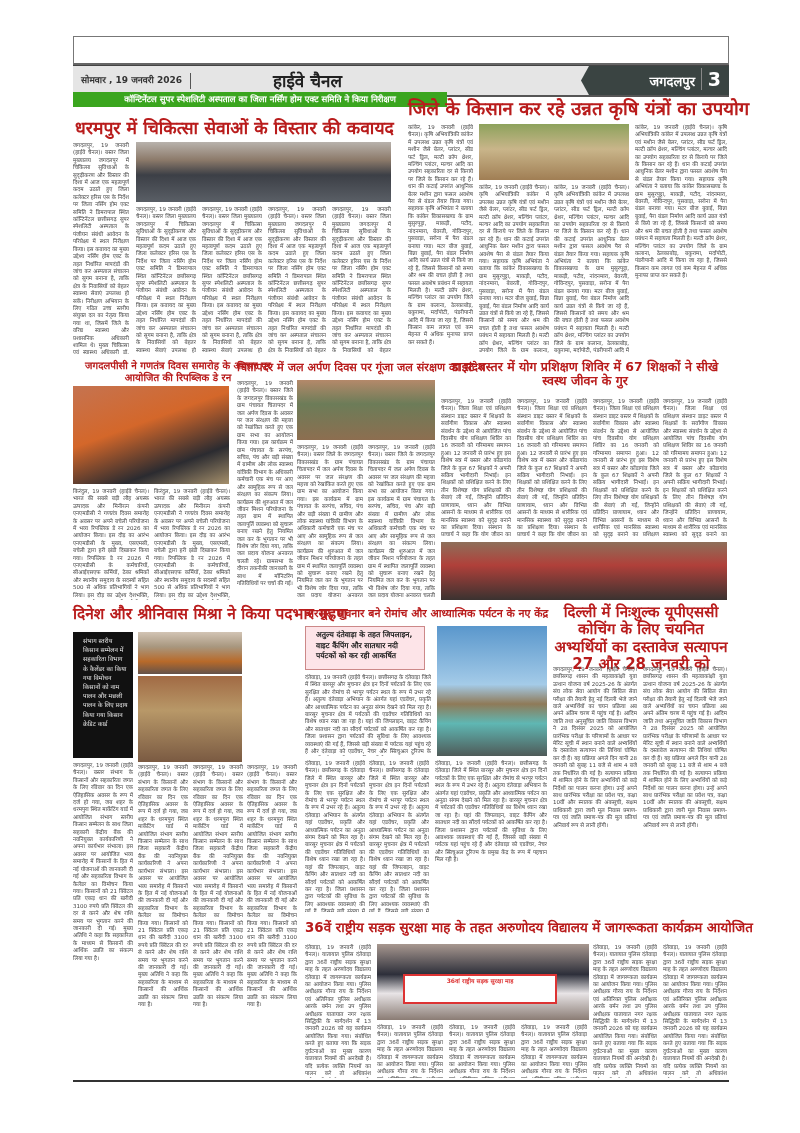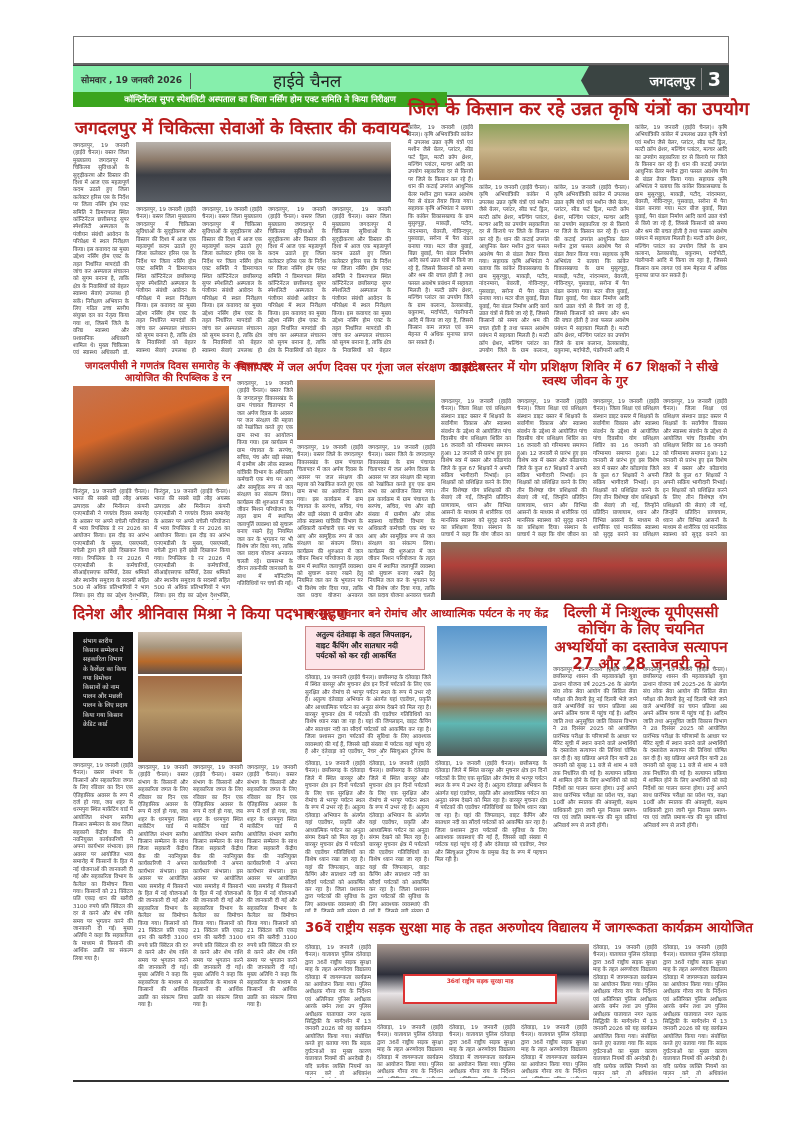--- a/index.html
+++ b/index.html
@@ -1,21 +1,21 @@
 <!DOCTYPE html>
 <html><head>
 <meta charset="utf-8">
 <style>
   html,body{margin:0;padding:0;background:#fff;}
   body{width:800px;height:1133px;position:relative;overflow:hidden;font-family:"DejaVu Sans",sans-serif;color:#222;}
   .page{position:absolute;left:73px;top:36px;width:656px;height:1046px;}
   .topbox{position:absolute;left:0;top:0;width:654px;height:26px;border:1px solid #777;border-bottom:2px solid #666;}
-  .masthead{position:absolute;left:0;top:29px;width:656px;height:29px;background:#86efac;border-top:1px solid #444;border-bottom:2px solid #555;}
+  .masthead{position:absolute;left:0;top:29px;width:656px;height:29px;background:#e5e5e5;border-top:1px solid #444;border-bottom:2px solid #555;}
   .masthead .date{position:absolute;left:8px;top:7px;font-size:9px;font-weight:bold;color:#333;padding-right:8px;border-right:1px solid #555;height:16px;line-height:15px;}
-  .masthead .brand{position:absolute;left:200px;top:3px;font-size:17px;font-weight:normal;color:#222;}
+  .masthead .brand{position:absolute;left:200px;top:3px;font-size:17px;font-weight:bold;color:#222;}
   .masthead .city{position:absolute;right:0;top:0;width:148px;height:29px;background:#3a4442;clip-path:polygon(8px 0,100% 0,100% 100%,8px 100%,0 50%);}
   .masthead .city span{position:absolute;right:34px;top:6px;color:#fff;font-size:13px;font-weight:bold;}
   .masthead .city b{position:absolute;right:8px;top:2px;color:#fff;font-size:19px;border-left:1px solid #888;padding-left:6px;}
   .kicker{position:absolute;background:#3aa51e;color:#fff;font-size:8.5px;text-align:center;line-height:15px;font-weight:bold;}
   .hl{position:absolute;font-weight:bold;color:#b91c1c;white-space:nowrap;line-height:1.15;}
   .hl.c{text-align:center;white-space:normal;}
   .txt{position:absolute;font-size:5.5px;line-height:7.4px;color:#444;text-align:justify;overflow:hidden;}
   .photo{position:absolute;overflow:hidden;}
   .p-team{background:linear-gradient(180deg,#b8b2ac 0%,#8c7a6a 30%,#3c3f46 55%,#5a5f66 100%);}
   .p-farm{background:linear-gradient(180deg,#8da25c 0%,#c9b58a 45%,#a07e54 100%);}
@@ -42,21 +42,21 @@
   <div class="masthead">
     <div class="date">सोमवार , 19 जनवरी 2026</div>
     <div class="brand">हाईवे चैनल</div>
     <div class="city">
       <span>जगदलपुर</span>
       <b>3</b>
     </div>
   </div>
 
   <div class="kicker" style="left:0;top:56px;width:374px;height:15px;">कॉन्टिनेंटल सुपर स्पेशलिटी अस्पताल का जिला नर्सिंग होम एक्ट समिति ने किया निरीक्षण</div>
-  <div class="hl" style="left:2px;top:82px;font-size:17.5px;">जगदलपुर में चिकित्सा सेवाओं के विस्तार की कवायद</div>
+  <div class="hl" style="left:2px;top:82px;font-size:17.5px;">धरमपुर में चिकित्सा सेवाओं के विस्तार की कवायद</div>
   <div class="txt" style="left:0;top:106px;width:56px;height:212px;">जगदलपुर, 19 जनवरी (हाईवे चैनल)। बस्तर जिला मुख्यालय जगदलपुर में चिकित्सा सुविधाओं के सुदृढ़ीकरण और विस्तार की दिशा में आज एक महत्वपूर्ण कदम उठाते हुए जिला कलेक्टर हरिस एस के निर्देश पर जिला नर्सिंग होम एक्ट समिति ने डिमरापाल स्थित कॉन्टिनेंटल छत्तीसगढ़ सुपर स्पेशलिटी अस्पताल के पंजीयन संबंधी आवेदन के परिप्रेक्ष्य में स्थल निरीक्षण किया। इस कवायद का मुख्य उद्देश्य नर्सिंग होम एक्ट के तहत निर्धारित मापदंडों की जांच कर अस्पताल संचालन को सुगम बनाना है, ताकि क्षेत्र के निवासियों को बेहतर स्वास्थ्य सेवाएं उपलब्ध हो सकें। निरीक्षण अभियान के लिए गठित उच्च स्तरीय संयुक्त दल का नेतृत्व किया गया था, जिसमें जिले के वरिष्ठ स्वास्थ्य और प्रशासनिक अधिकारी शामिल थे। मुख्य चिकित्सा एवं स्वास्थ्य अधिकारी डॉ. संजय बसाक, सिविल सर्जन डॉ. संजय प्रसाद और नर्सिंग होम एक्ट के नोडल अधिकारी डॉ. मंजर हसन की उपस्थिति में अस्पताल की व्यवस्थाओं का बारीकी से जायजा लिया गया। इनके साथ ही आईएमए के प्रतिनिधि, डॉ. सौरभ महाराज, जिला कार्यक्रम प्रबंधक डॉ. रीता पाण्डेय और पीसीपीएनडीटी निरीक्षण टीम ने संयुक्त रूप से अस्पताल परिसर का भ्रमण किया। अधिकारियों ने अस्पताल प्रबंधन के साथ मिलकर वहां मौजूद तैयारियों और उपलब्ध संसाधनों की विस्तृत समीक्षा की। निरीक्षण के दौरान स्वास्थ्य विभाग की टीम ने अस्पताल के विभिन्न महत्वपूर्ण विभागों की कार्य क्षमता को परखा।</div>
   <div class="photo p-team" style="left:63px;top:106px;width:255px;height:60px;"></div>
   <div class="txt" style="left:63px;top:170px;width:60px;height:148px;">जगदलपुर, 19 जनवरी (हाईवे चैनल)। बस्तर जिला मुख्यालय जगदलपुर में चिकित्सा सुविधाओं के सुदृढ़ीकरण और विस्तार की दिशा में आज एक महत्वपूर्ण कदम उठाते हुए जिला कलेक्टर हरिस एस के निर्देश पर जिला नर्सिंग होम एक्ट समिति ने डिमरापाल स्थित कॉन्टिनेंटल छत्तीसगढ़ सुपर स्पेशलिटी अस्पताल के पंजीयन संबंधी आवेदन के परिप्रेक्ष्य में स्थल निरीक्षण किया। इस कवायद का मुख्य उद्देश्य नर्सिंग होम एक्ट के तहत निर्धारित मापदंडों की जांच कर अस्पताल संचालन को सुगम बनाना है, ताकि क्षेत्र के निवासियों को बेहतर स्वास्थ्य सेवाएं उपलब्ध हो सकें। निरीक्षण अभियान के लिए गठित उच्च स्तरीय संयुक्त दल का नेतृत्व किया गया था, जिसमें जिले के वरिष्ठ स्वास्थ्य और प्रशासनिक अधिकारी शामिल थे। मुख्य चिकित्सा एवं स्वास्थ्य अधिकारी डॉ. संजय बसाक, सिविल सर्जन डॉ. संजय प्रसाद और नर्सिंग होम एक्ट के नोडल अधिकारी डॉ. मंजर हसन की उपस्थिति में अस्पताल की व्यवस्थाओं का बारीकी से जायजा लिया गया। इनके साथ ही आईएमए के प्रतिनिधि, डॉ. सौरभ महाराज, जिला कार्यक्रम प्रबंधक डॉ. रीता पाण्डेय और पीसीपीएनडीटी निरीक्षण टीम ने संयुक्त रूप से अस्पताल परिसर का भ्रमण किया। अधिकारियों ने अस्पताल प्रबंधन के साथ मिलकर वहां मौजूद तैयारियों और उपलब्ध संसाधनों की विस्तृत समीक्षा की। निरीक्षण के दौरान स्वास्थ्य विभाग की टीम ने अस्पताल के विभिन्न महत्वपूर्ण विभागों की कार्य क्षमता को परखा।</div>
   <div class="txt" style="left:129px;top:170px;width:60px;height:148px;">जगदलपुर, 19 जनवरी (हाईवे चैनल)। बस्तर जिला मुख्यालय जगदलपुर में चिकित्सा सुविधाओं के सुदृढ़ीकरण और विस्तार की दिशा में आज एक महत्वपूर्ण कदम उठाते हुए जिला कलेक्टर हरिस एस के निर्देश पर जिला नर्सिंग होम एक्ट समिति ने डिमरापाल स्थित कॉन्टिनेंटल छत्तीसगढ़ सुपर स्पेशलिटी अस्पताल के पंजीयन संबंधी आवेदन के परिप्रेक्ष्य में स्थल निरीक्षण किया। इस कवायद का मुख्य उद्देश्य नर्सिंग होम एक्ट के तहत निर्धारित मापदंडों की जांच कर अस्पताल संचालन को सुगम बनाना है, ताकि क्षेत्र के निवासियों को बेहतर स्वास्थ्य सेवाएं उपलब्ध हो सकें। निरीक्षण अभियान के लिए गठित उच्च स्तरीय संयुक्त दल का नेतृत्व किया गया था, जिसमें जिले के वरिष्ठ स्वास्थ्य और प्रशासनिक अधिकारी शामिल थे। मुख्य चिकित्सा एवं स्वास्थ्य अधिकारी डॉ. संजय बसाक, सिविल सर्जन डॉ. संजय प्रसाद और नर्सिंग होम एक्ट के नोडल अधिकारी डॉ. मंजर हसन की उपस्थिति में अस्पताल की व्यवस्थाओं का बारीकी से जायजा लिया गया। इनके साथ ही आईएमए के प्रतिनिधि, डॉ. सौरभ महाराज, जिला कार्यक्रम प्रबंधक डॉ. रीता पाण्डेय और पीसीपीएनडीटी निरीक्षण टीम ने संयुक्त रूप से अस्पताल परिसर का भ्रमण किया। अधिकारियों ने अस्पताल प्रबंधन के साथ मिलकर वहां मौजूद तैयारियों और उपलब्ध संसाधनों की विस्तृत समीक्षा की। निरीक्षण के दौरान स्वास्थ्य विभाग की टीम ने अस्पताल के विभिन्न महत्वपूर्ण विभागों की कार्य क्षमता को परखा।</div>
   <div class="txt" style="left:195px;top:170px;width:58px;height:148px;">जगदलपुर, 19 जनवरी (हाईवे चैनल)। बस्तर जिला मुख्यालय जगदलपुर में चिकित्सा सुविधाओं के सुदृढ़ीकरण और विस्तार की दिशा में आज एक महत्वपूर्ण कदम उठाते हुए जिला कलेक्टर हरिस एस के निर्देश पर जिला नर्सिंग होम एक्ट समिति ने डिमरापाल स्थित कॉन्टिनेंटल छत्तीसगढ़ सुपर स्पेशलिटी अस्पताल के पंजीयन संबंधी आवेदन के परिप्रेक्ष्य में स्थल निरीक्षण किया। इस कवायद का मुख्य उद्देश्य नर्सिंग होम एक्ट के तहत निर्धारित मापदंडों की जांच कर अस्पताल संचालन को सुगम बनाना है, ताकि क्षेत्र के निवासियों को बेहतर स्वास्थ्य सेवाएं उपलब्ध हो सकें। निरीक्षण अभियान के लिए गठित उच्च स्तरीय संयुक्त दल का नेतृत्व किया गया था, जिसमें जिले के वरिष्ठ स्वास्थ्य और प्रशासनिक अधिकारी शामिल थे। मुख्य चिकित्सा एवं स्वास्थ्य अधिकारी डॉ. संजय बसाक, सिविल सर्जन डॉ. संजय प्रसाद और नर्सिंग होम एक्ट के नोडल अधिकारी डॉ. मंजर हसन की उपस्थिति में अस्पताल की व्यवस्थाओं का बारीकी से जायजा लिया गया। इनके साथ ही आईएमए के प्रतिनिधि, डॉ. सौरभ महाराज, जिला कार्यक्रम प्रबंधक डॉ. रीता पाण्डेय और पीसीपीएनडीटी निरीक्षण टीम ने संयुक्त रूप से अस्पताल परिसर का भ्रमण किया। अधिकारियों ने अस्पताल प्रबंधन के साथ मिलकर वहां मौजूद तैयारियों और उपलब्ध संसाधनों की विस्तृत समीक्षा की। निरीक्षण के दौरान स्वास्थ्य विभाग की टीम ने अस्पताल के विभिन्न महत्वपूर्ण विभागों की कार्य क्षमता को परखा।</div>
   <div class="txt" style="left:259px;top:170px;width:59px;height:148px;">जगदलपुर, 19 जनवरी (हाईवे चैनल)। बस्तर जिला मुख्यालय जगदलपुर में चिकित्सा सुविधाओं के सुदृढ़ीकरण और विस्तार की दिशा में आज एक महत्वपूर्ण कदम उठाते हुए जिला कलेक्टर हरिस एस के निर्देश पर जिला नर्सिंग होम एक्ट समिति ने डिमरापाल स्थित कॉन्टिनेंटल छत्तीसगढ़ सुपर स्पेशलिटी अस्पताल के पंजीयन संबंधी आवेदन के परिप्रेक्ष्य में स्थल निरीक्षण किया। इस कवायद का मुख्य उद्देश्य नर्सिंग होम एक्ट के तहत निर्धारित मापदंडों की जांच कर अस्पताल संचालन को सुगम बनाना है, ताकि क्षेत्र के निवासियों को बेहतर स्वास्थ्य सेवाएं उपलब्ध हो सकें। निरीक्षण अभियान के लिए गठित उच्च स्तरीय संयुक्त दल का नेतृत्व किया गया था, जिसमें जिले के वरिष्ठ स्वास्थ्य और प्रशासनिक अधिकारी शामिल थे। मुख्य चिकित्सा एवं स्वास्थ्य अधिकारी डॉ. संजय बसाक, सिविल सर्जन डॉ. संजय प्रसाद और नर्सिंग होम एक्ट के नोडल अधिकारी डॉ. मंजर हसन की उपस्थिति में अस्पताल की व्यवस्थाओं का बारीकी से जायजा लिया गया। इनके साथ ही आईएमए के प्रतिनिधि, डॉ. सौरभ महाराज, जिला कार्यक्रम प्रबंधक डॉ. रीता पाण्डेय और पीसीपीएनडीटी निरीक्षण टीम ने संयुक्त रूप से अस्पताल परिसर का भ्रमण किया। अधिकारियों ने अस्पताल प्रबंधन के साथ मिलकर वहां मौजूद तैयारियों और उपलब्ध संसाधनों की विस्तृत समीक्षा की। निरीक्षण के दौरान स्वास्थ्य विभाग की टीम ने अस्पताल के विभिन्न महत्वपूर्ण विभागों की कार्य क्षमता को परखा।</div>
 
   <div class="hl" style="left:335px;top:62px;font-size:18.5px;">जिले के किसान कर रहे उन्नत कृषि यंत्रों का उपयोग</div>
   <div class="txt" style="left:335px;top:88px;width:65px;height:230px;">कांकेर, 19 जनवरी (हाईवे चैनल)। कृषि अभियांत्रिकी कांकेर में उपलब्ध उन्नत कृषि यंत्रों एवं मशीन जैसे बेलर, प्लांटर, सीड फर्ट ड्रिल, मल्टी क्रॉप थ्रेशर, मल्चिंग प्लांटर, मल्चर आदि का उपयोग सहकारिता दर से किराये पर जिले के किसान कर रहे हैं। धान की कटाई उपरांत आधुनिक बेलर मशीन द्वारा फसल अवशेष पैरा से बंडल तैयार किया गया। सहायक कृषि अभियंता ने बताया कि कांकेर विकासखण्ड के ग्राम मुसुरपुट्टा, माकड़ी, पटौद, नांदनमारा, बेवरती, गोविन्दपुर, पुसवाड़ा, सरोना में पैरा बंडल बनाया गया। मटर बीज बुवाई, बिन्ना बुवाई, पैरा बंडल निर्माण आदि कार्य उन्नत यंत्रों से किये जा रहे हैं, जिससे किसानों को समय और श्रम की बचत होती है तथा फसल अवशेष प्रबंधन में सहायता मिलती है। मल्टी क्रॉप थ्रेशर, मल्चिंग प्लांटर का उपयोग जिले के ग्राम कलाना, ठेलकाबोड़, बकुरामा, मर्दापोटी, पंडरीपानी आदि में किया जा रहा है, जिससे किसान कम लागत एवं कम मेहनत में अधिक मुनाफा प्राप्त कर सकते हैं।</div>
   <div class="photo p-farm" style="left:406px;top:88px;width:150px;height:56px;"></div>

